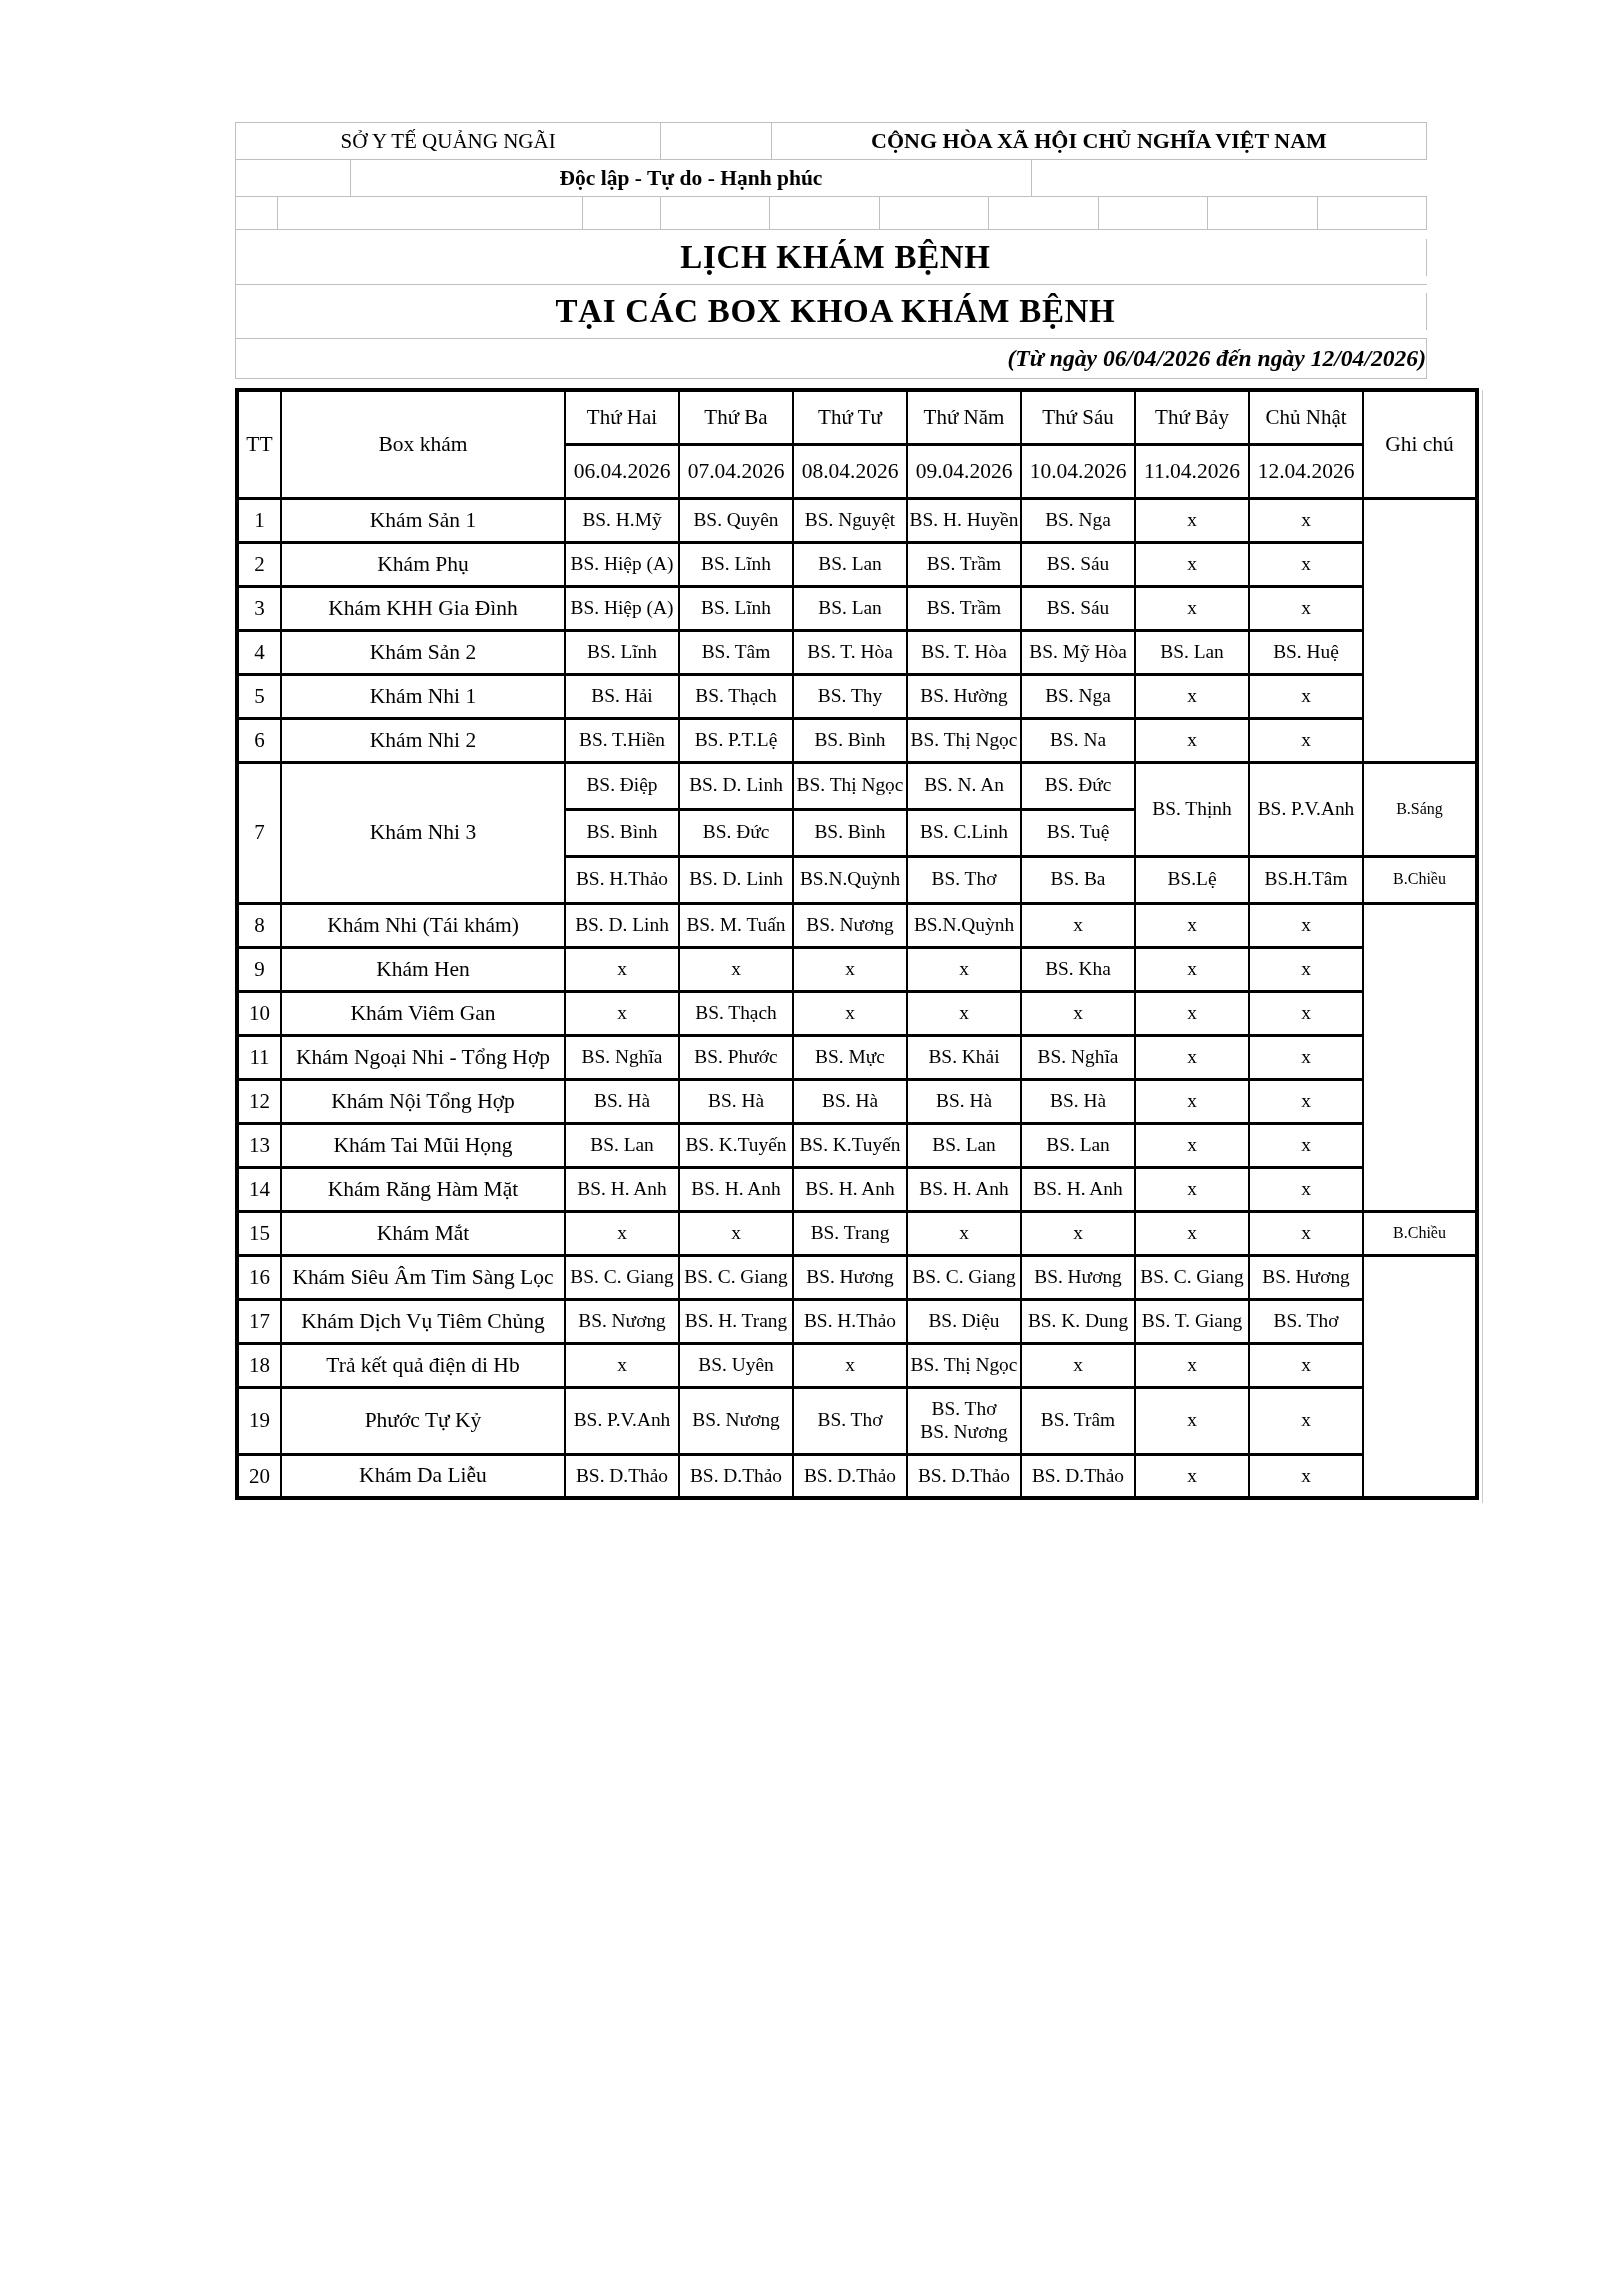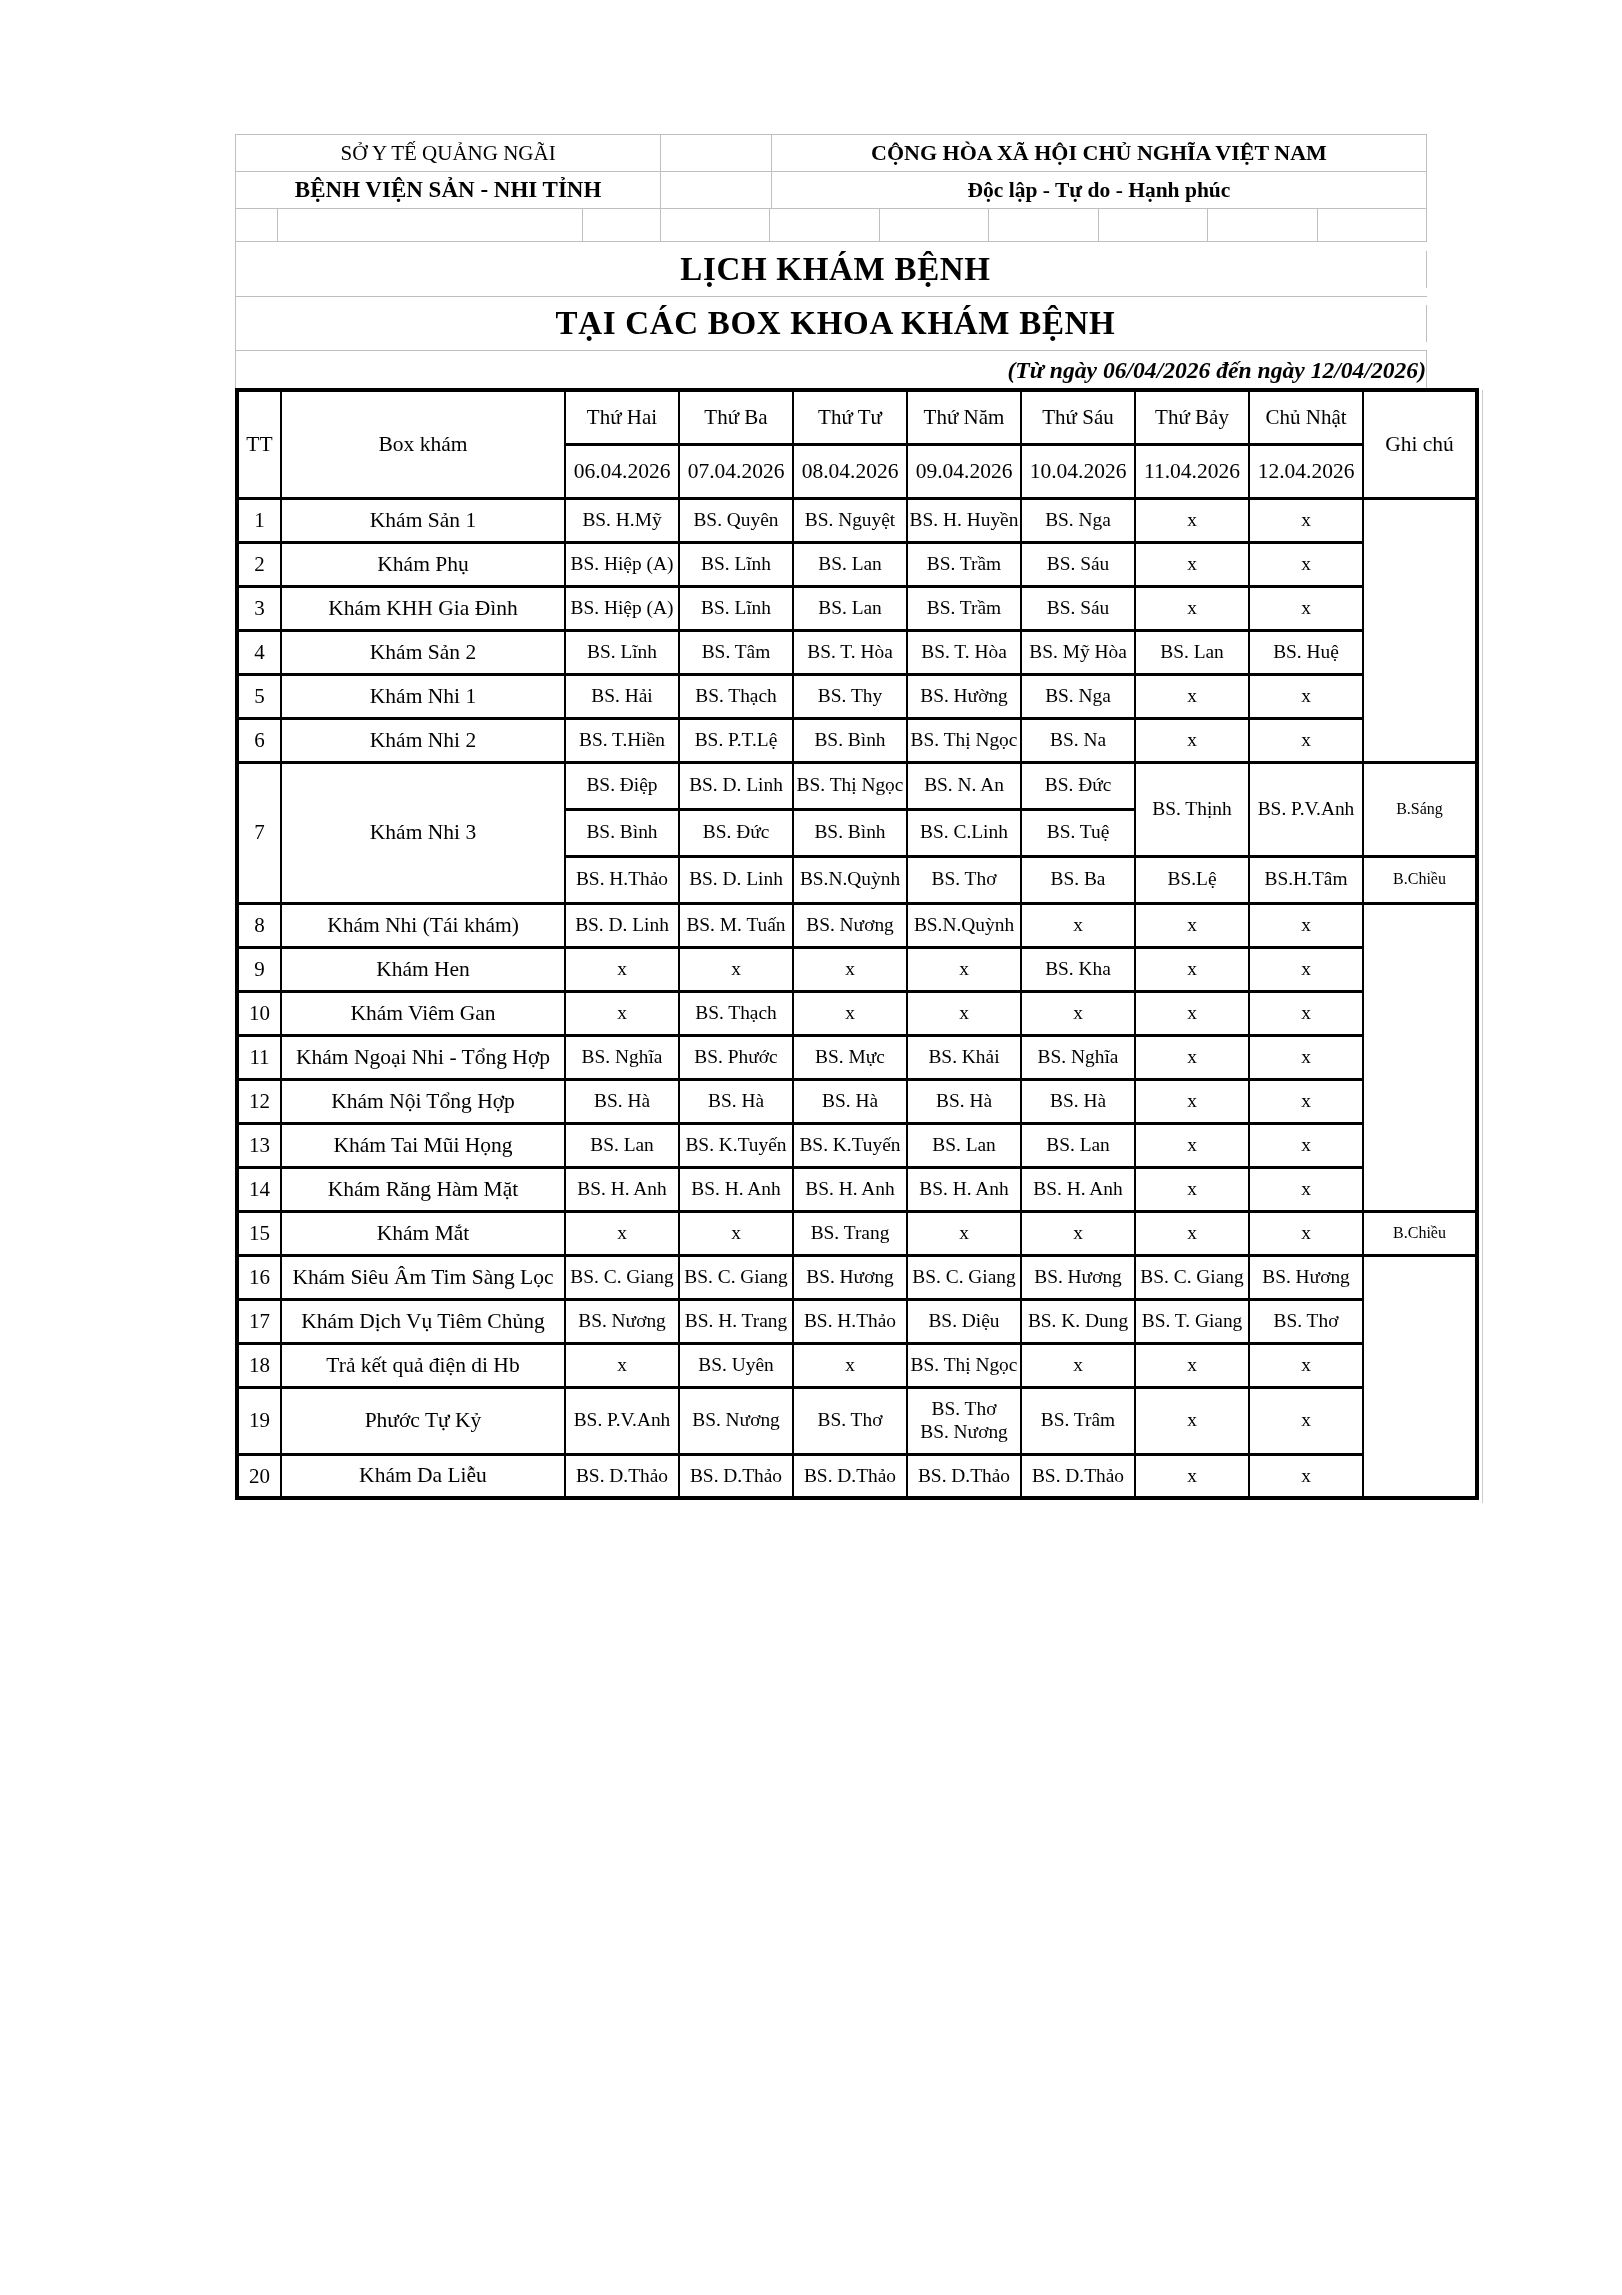--- a/index.html
+++ b/index.html
@@ -1,21 +1,21 @@
 <!DOCTYPE html>
 <html style="font-size:11px"><head>
 <meta charset="utf-8">
 <style>
   html,body { margin:0; padding:0; background:#ffffff; }
   .page {
     position:relative; width:1622px; height:2295px; background:#ffffff;
     font-family:"Liberation Serif","DejaVu Serif",serif; color:#000;
   }
   
-  .prehead { position:absolute; left:235px; top:134px; width:1192px; border-top:1.4px solid #bfbfbf; }
+  .prehead { position:absolute; left:235px; top:122px; width:1192px; border-top:1.4px solid #bfbfbf; }
   .ph-row { display:flex; box-sizing:border-box; border-left:1.4px solid #bfbfbf; border-bottom:1.4px solid #bfbfbf; }
   .ph-cell { box-sizing:border-box; border-right:1.4px solid #bfbfbf; display:flex; align-items:center; justify-content:center; overflow:hidden; }
   .r12 { height:37px; }
   .c-org   { width:442px; }
   .c-gap   { width:115px; }
   .c-rep   { width:681px; }
   .org1 { font-size:21px; }
   .org2 { font-size:23px; font-weight:bold; }
   .rep1 { font-size:22px; font-weight:bold; }
   .rep2 { font-size:21.5px; font-weight:bold; }
@@ -54,21 +54,20 @@
 
 <div class="page">
 
   <div class="prehead">
     <div class="ph-row r12">
       <div class="ph-cell c-org org1">SỞ Y TẾ QUẢNG NGÃI</div>
       <div class="ph-cell c-gap"></div>
       <div class="ph-cell c-rep rep1">CỘNG HÒA XÃ HỘI CHỦ NGHĨA VIỆT NAM</div>
     </div>
     <div class="ph-row r12">
-      <div class="ph-cell c-org org2">BỆNH VIỆN SẢN - NHI TỈNH</div>
       <div class="ph-cell c-gap"></div>
       <div class="ph-cell c-rep rep2">Độc lập - Tự do - Hạnh phúc</div>
     </div>
     <div class="ph-row emptyrow">
       <div class="ph-cell e1"></div>
       <div class="ph-cell e2"></div>
       <div class="ph-cell e3"></div>
       <div class="ph-cell ed"></div>
       <div class="ph-cell ed"></div>
       <div class="ph-cell ed"></div>

